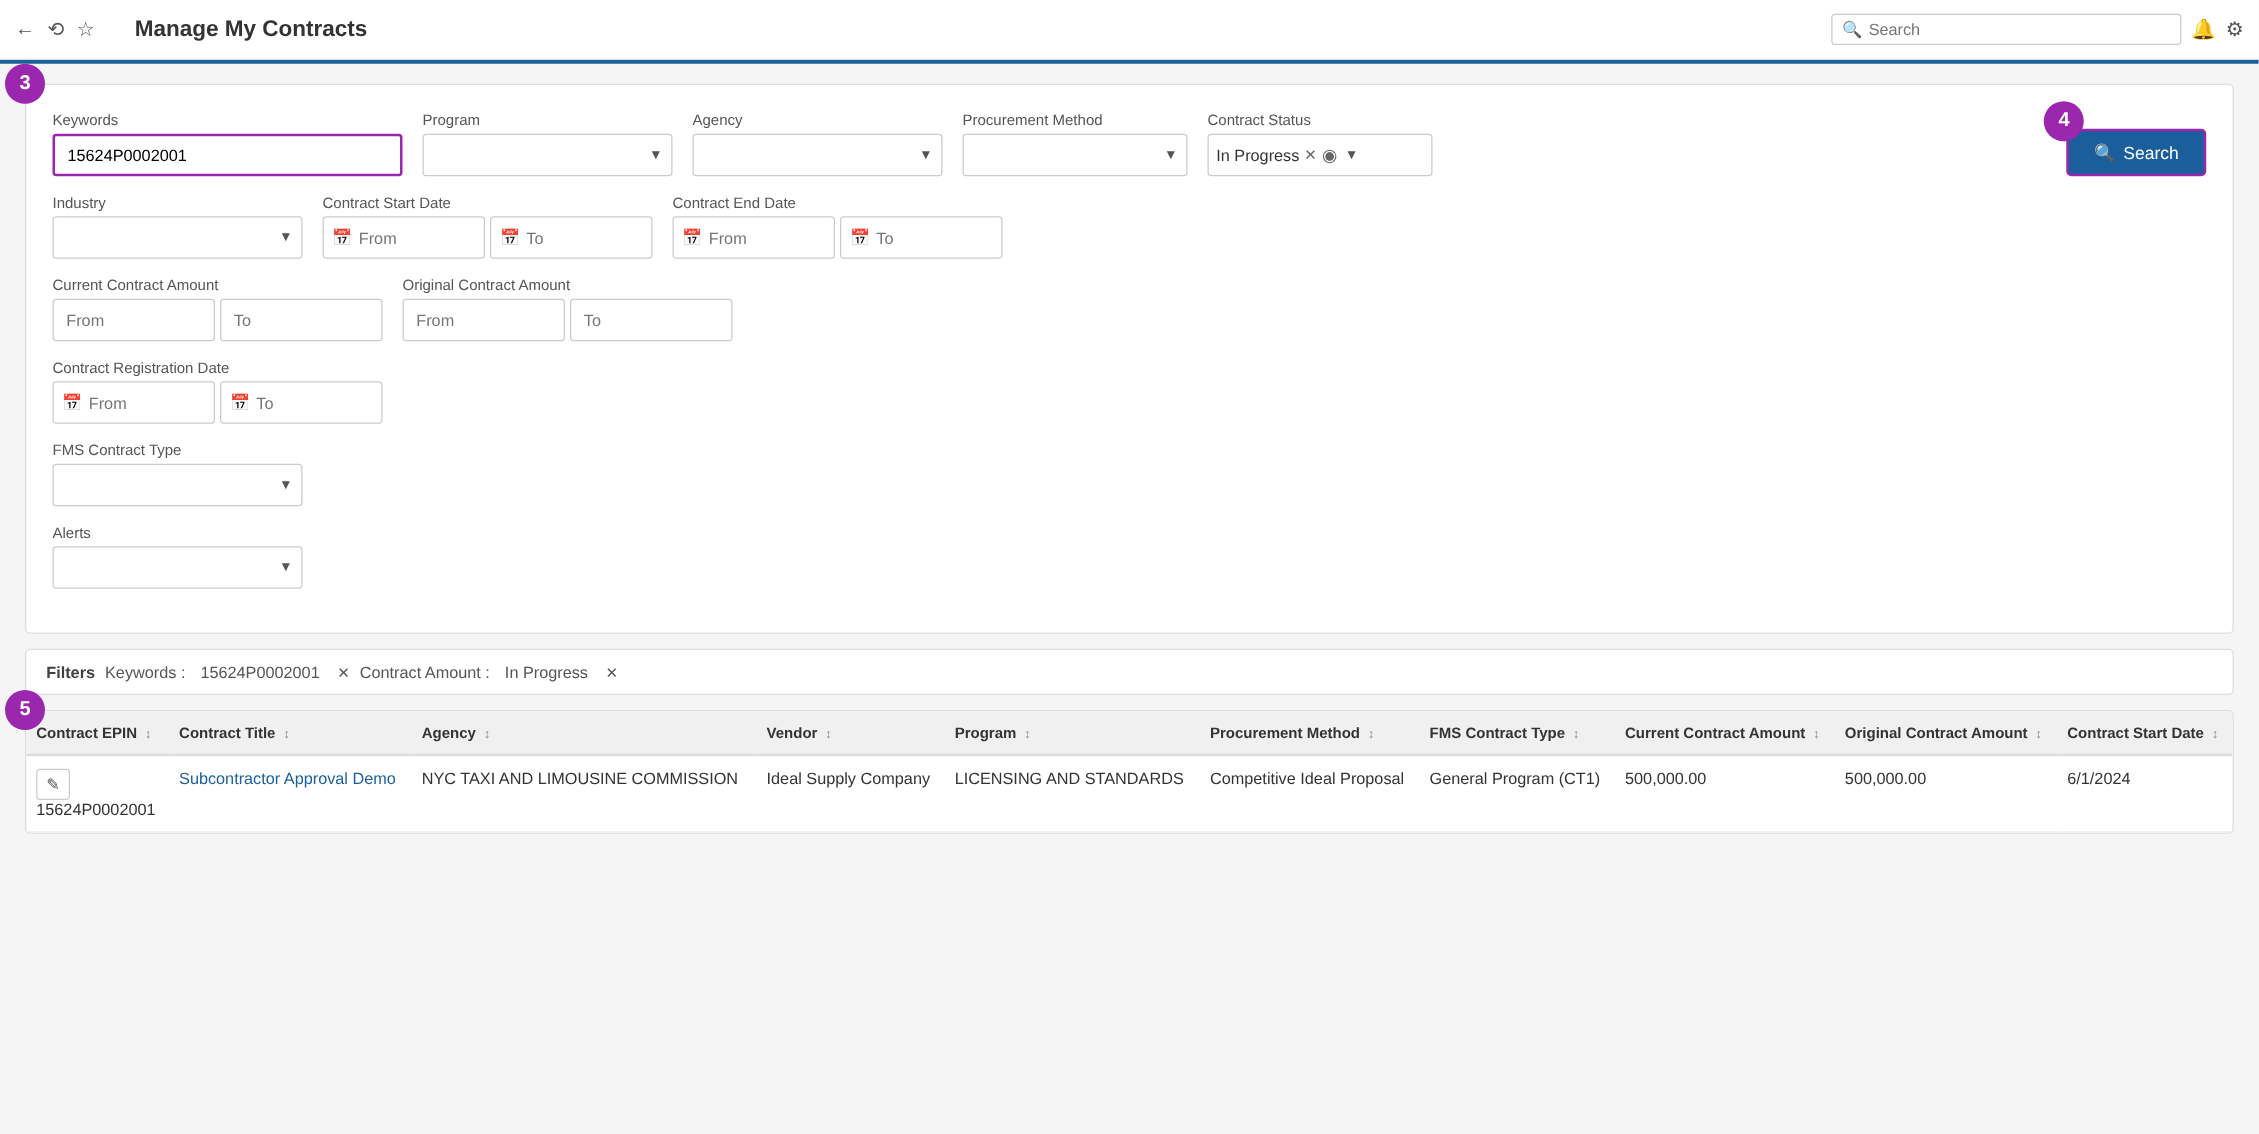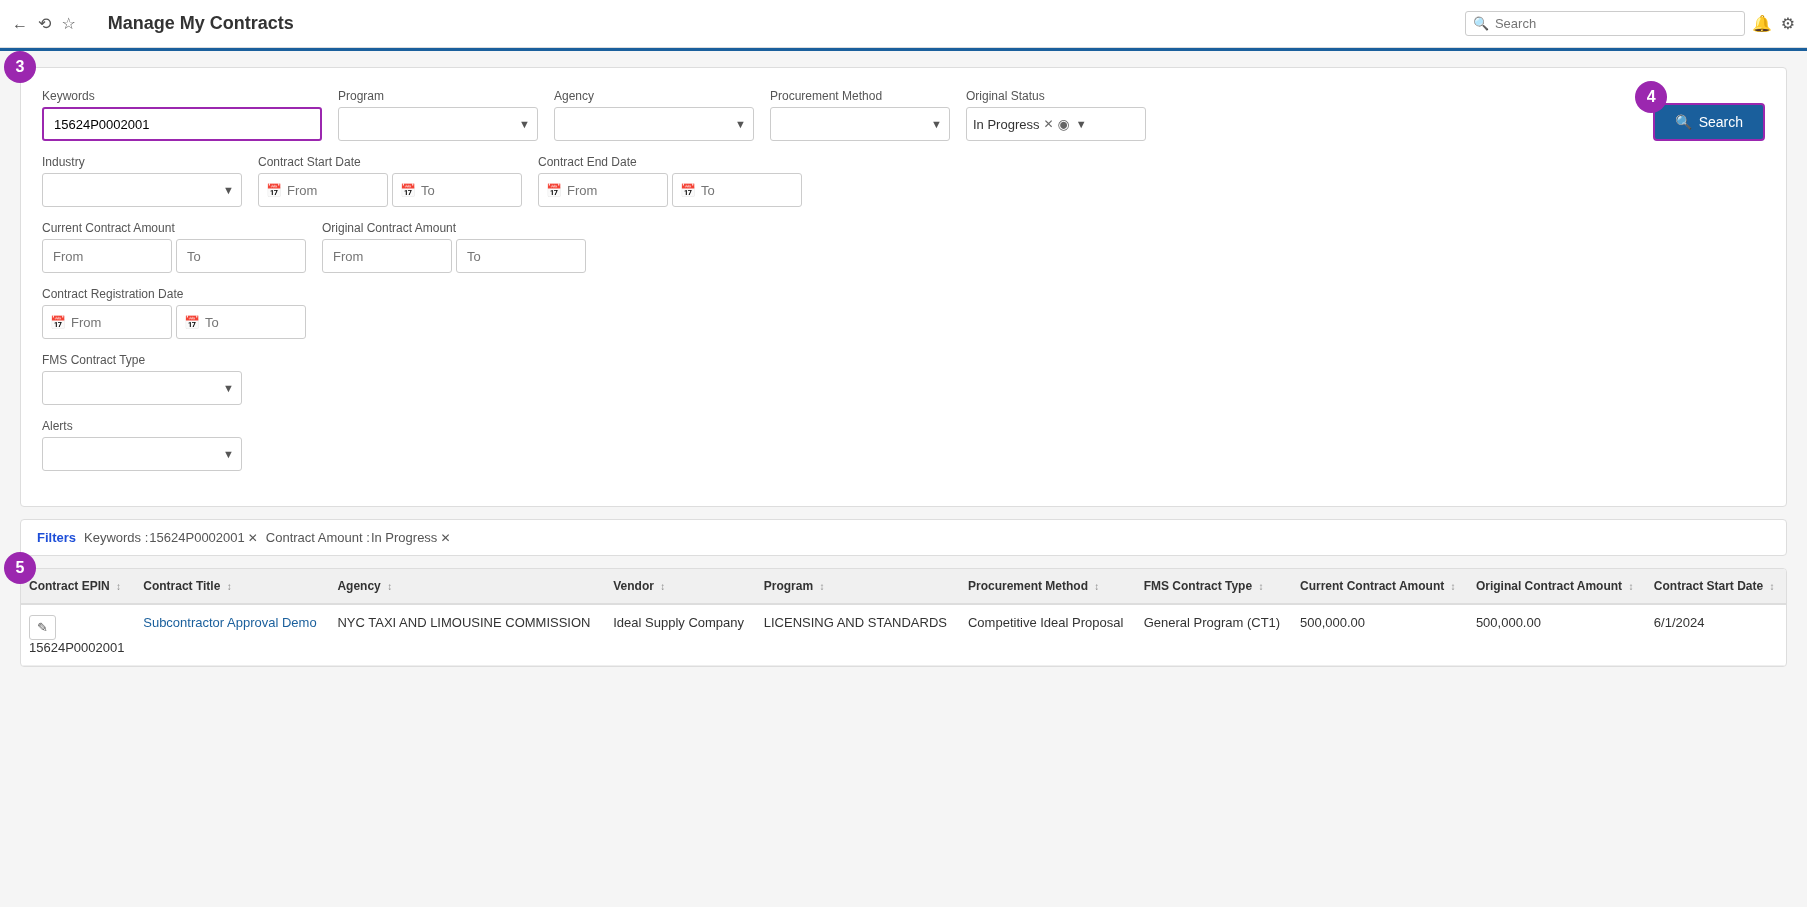--- a/index.html
+++ b/index.html
@@ -95,23 +95,23 @@
       display: flex; align-items: center; gap: 6px; height: 38px;
     }
     .date-group { display: flex; gap: 4px; align-items: center; }
 
     
     .filters-bar {
       background: #fff; border: 1px solid #ddd; border-radius: 4px;
       padding: 10px 16px; margin-bottom: 12px;
       display: flex; align-items: center; gap: 8px; font-size: 13px;
     }
-    .filters-label { font-weight: bold; color: #1d4ed8; }
+    .filters-label { font-weight: bold; color: #404040; }
     .filter-tag {
-      display: flex; align-items: center; gap: 1px; color: #555;
+      display: flex; align-items: center; gap: 12px; color: #555;
     }
     .filter-tag-x { cursor: pointer; color: #555; font-size: 12px; margin-left: 2px; }
 
     
     .table-section {
       background: #fff; border: 1px solid #ddd; border-radius: 4px;
       overflow: hidden; position: relative;
     }
 
     table { width: 100%; border-collapse: collapse; }
@@ -197,21 +197,21 @@
           <label class="filter-label">Procurement Method</label>
           <div class="select-wrapper">
             <select class="filter-input" style="width:180px;">
               <option value=""></option>
             </select>
             <span class="select-arrow">▼</span>
           </div>
         </div>
 
         <div class="filter-group">
-          <label class="filter-label">Original Status</label>
+          <label class="filter-label">Contract Status</label>
           <div style="display:flex;align-items:center;gap:4px;">
             <div class="status-tag-wrapper">
               <div class="status-tag">
                 <span>In Progress</span>
                 <span class="status-tag-x">✕</span>
               </div>
               <span class="status-clear-btn">◉</span>
               <span class="status-dropdown-btn">▼</span>
             </div>
           </div>

